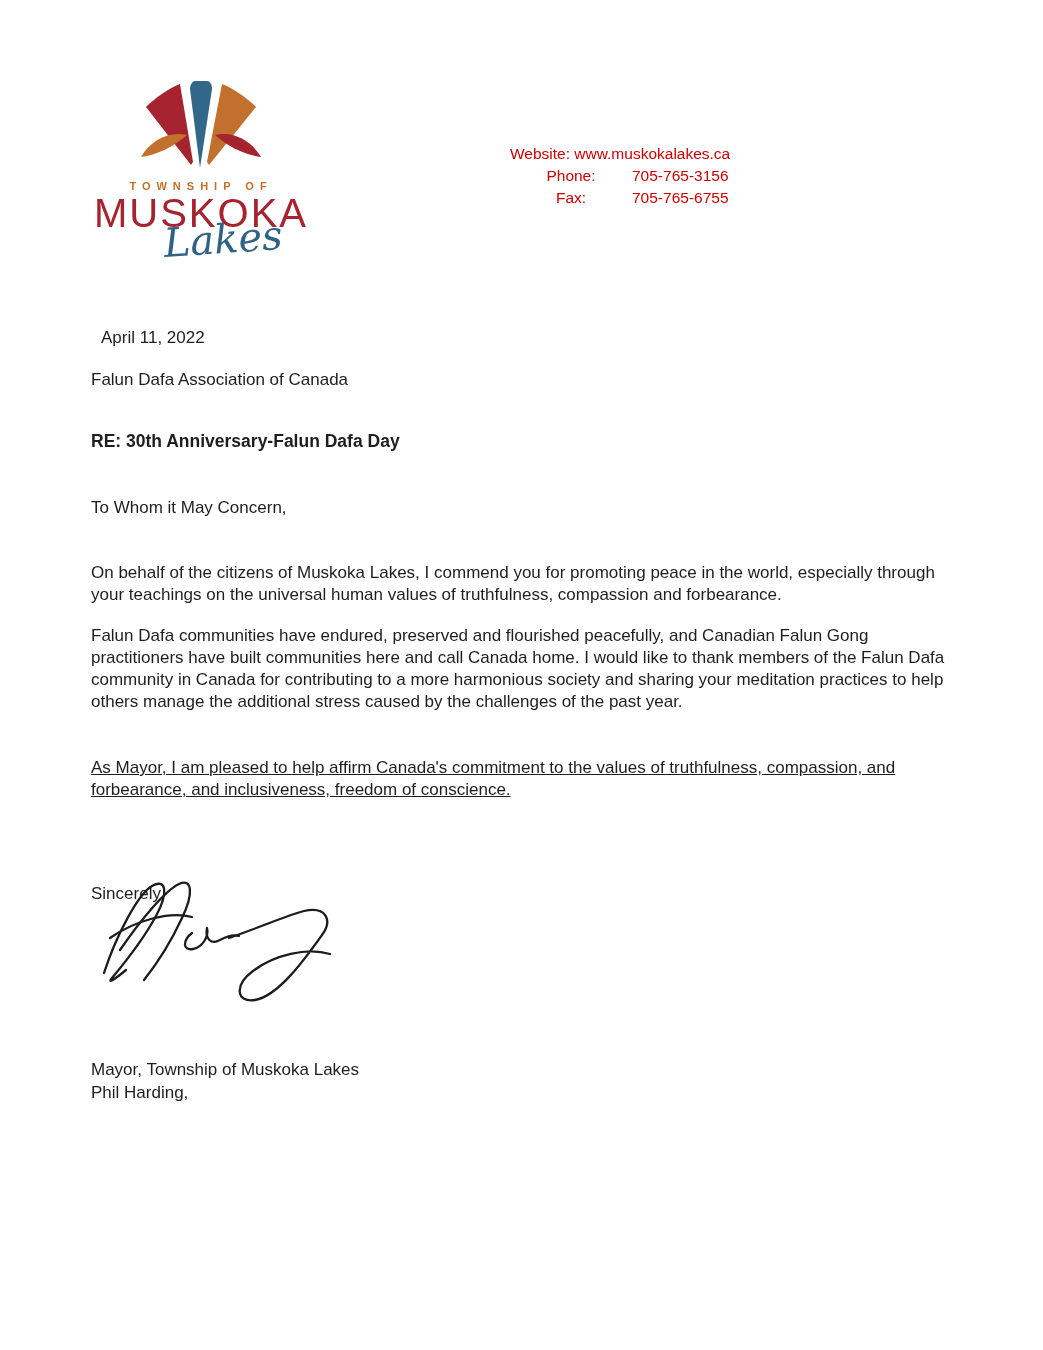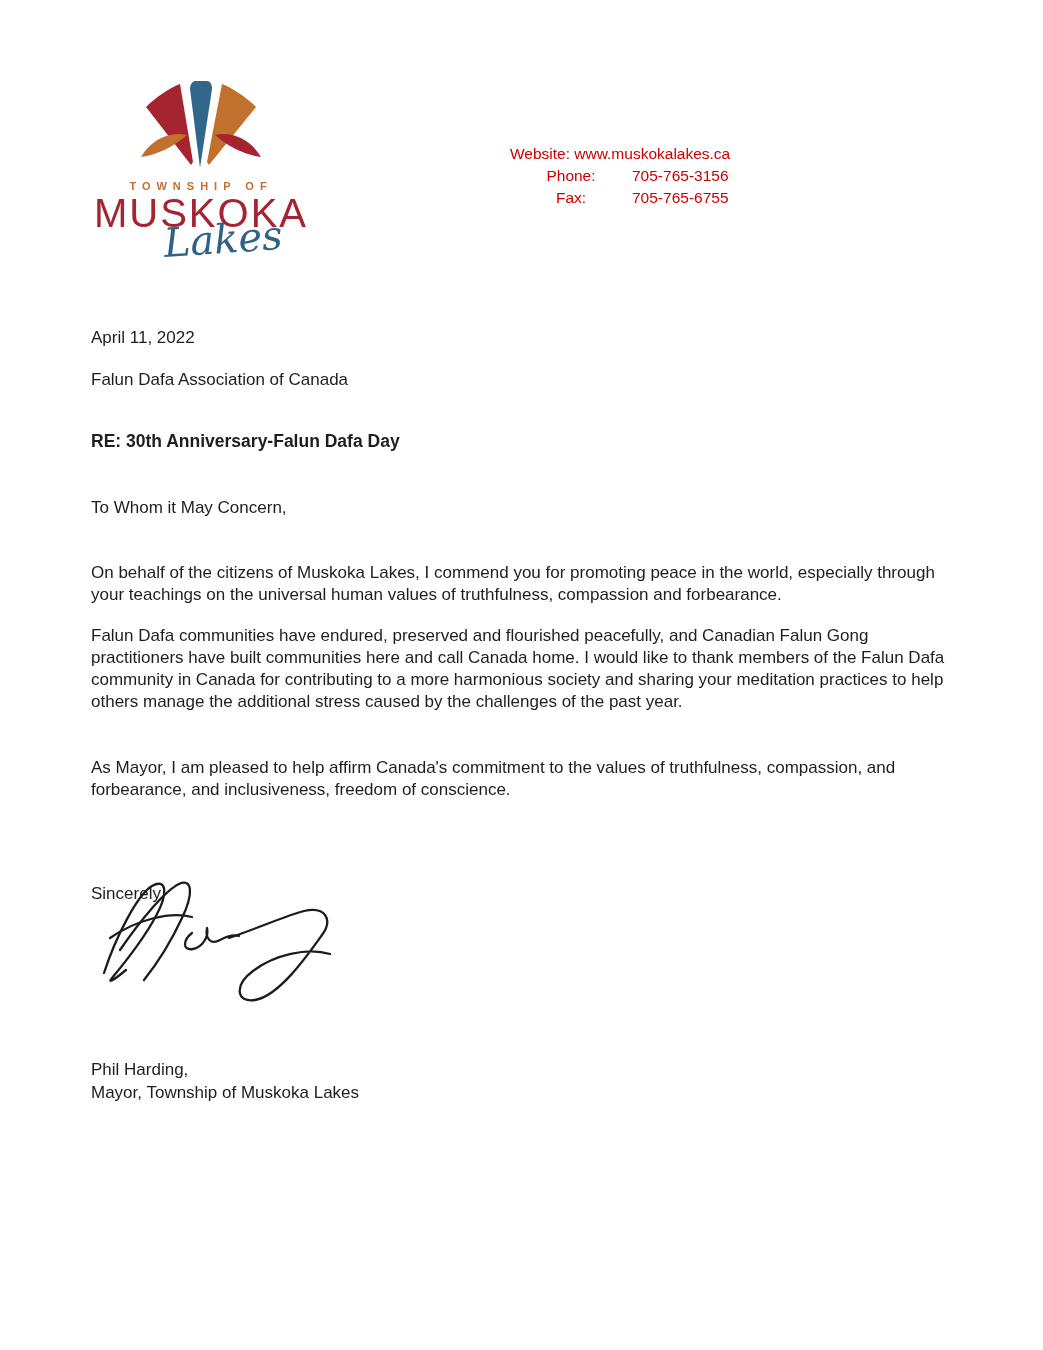--- a/index.html
+++ b/index.html
@@ -72,44 +72,44 @@
   <div class="contact">
     <div class="contact-row">Website: www.muskokalakes.ca</div>
     <div class="contact-row">
       <span class="contact-label">Phone:</span><span>705-765-3156</span>
     </div>
     <div class="contact-row">
       <span class="contact-label">Fax:</span><span>705-765-6755</span>
     </div>
   </div>
 
-  <div class="abs body-text" style="top:327px;">April 11, 2022</div>
+  <div class="abs body-text" style="top:327px;margin-left:10px;">April 11, 2022</div>
 
   <div class="abs body-text" style="top:369px;">Falun Dafa Association of Canada</div>
 
   <div class="abs subject" style="top:431px;">RE: 30th Anniversary-Falun Dafa Day</div>
 
   <div class="abs body-text" style="top:497px;">To Whom it May Concern,</div>
 
   <div class="abs body-text para" style="top:562px;">On behalf of the citizens of Muskoka Lakes, I commend you for promoting peace in the world, especially through your teachings on the universal human values of truthfulness, compassion and forbearance.</div>
 
   <div class="abs body-text para" style="top:625px;">Falun Dafa communities have endured, preserved and flourished peacefully, and Canadian Falun Gong practitioners have built communities here and call Canada home. I would like to thank members of the Falun Dafa community in Canada for contributing to a more harmonious society and sharing your meditation practices to help others manage the additional stress caused by the challenges of the past year.</div>
 
-  <div class="abs body-text para" style="top:757px;">As Mayor, I am pleased to help affirm Canada's commitment to the values of truthfulness, compassion, and forbearance, and inclusiveness, freedom of conscience.</div>
+  <div class="abs body-text para" style="top:757px;text-decoration:underline;">As Mayor, I am pleased to help affirm Canada's commitment to the values of truthfulness, compassion, and forbearance, and inclusiveness, freedom of conscience.</div>
 
   <div class="abs body-text" style="top:883px;">Sincerely,</div>
 
   <div class="signature">
     <svg width="252" height="148" viewBox="0 0 252 148" fill="none" stroke="#1c1c1c" stroke-width="2.3" stroke-linecap="round" stroke-linejoin="round">
       <path d="M18,97 C30,60 52,18 66,10 C80,2 83,16 70,40 C56,66 36,90 26,102 C21,108 28,104 40,94"></path>
       <path d="M34,74 C56,42 80,14 93,8 C106,2 108,17 96,42 C83,70 66,94 58,104"></path>
       <path d="M24,62 C50,44 84,35 106,41"></path>
       <path d="M106,57 C97,64 96,75 107,73 C117,71 123,60 121,52 C119,63 125,69 134,64 C141,60 147,58 153,60"></path>
       <path d="M143,62 C172,52 202,39 218,35 C240,30 247,44 236,59 C221,80 193,120 169,124 C150,127 148,109 167,95 C188,79 221,71 244,78"></path>
     </svg>
   </div>
 
   <div class="abs body-text signoff" style="top:1058px;">
+    <div>Mayor, Township of Muskoka Lakes</div>
     <div>Phil Harding,</div>
-    <div>Mayor, Township of Muskoka Lakes</div>
   </div>
 
 </div>
 
 </body></html>

